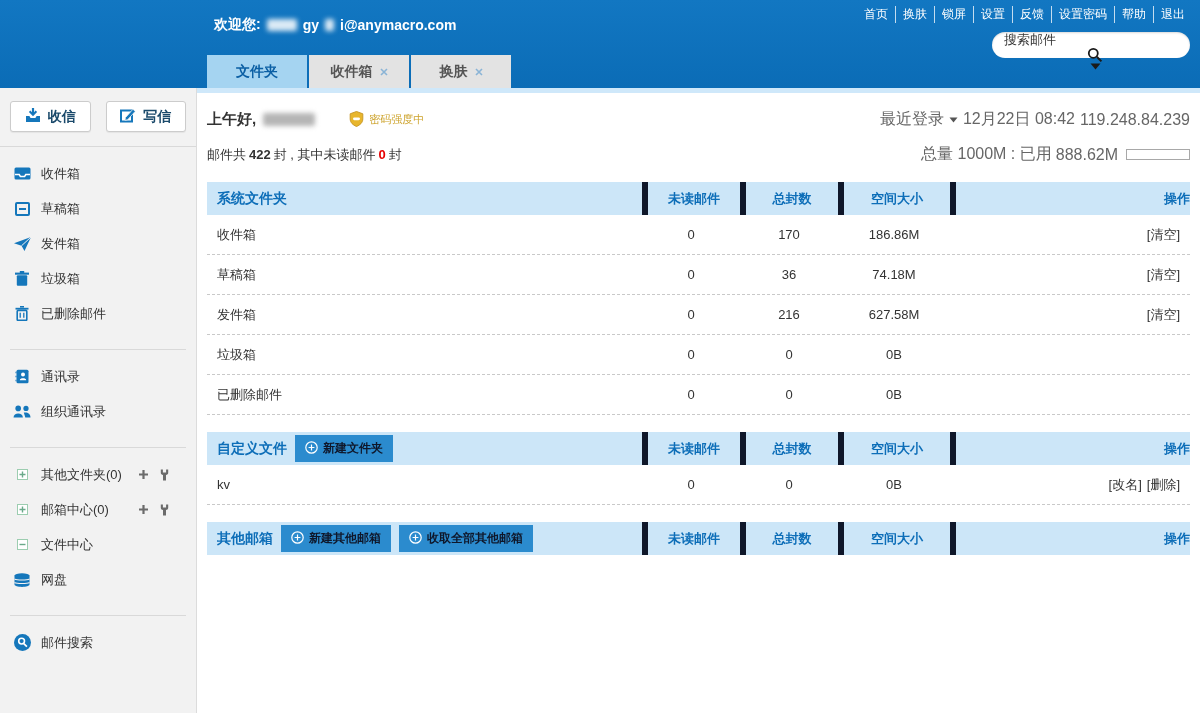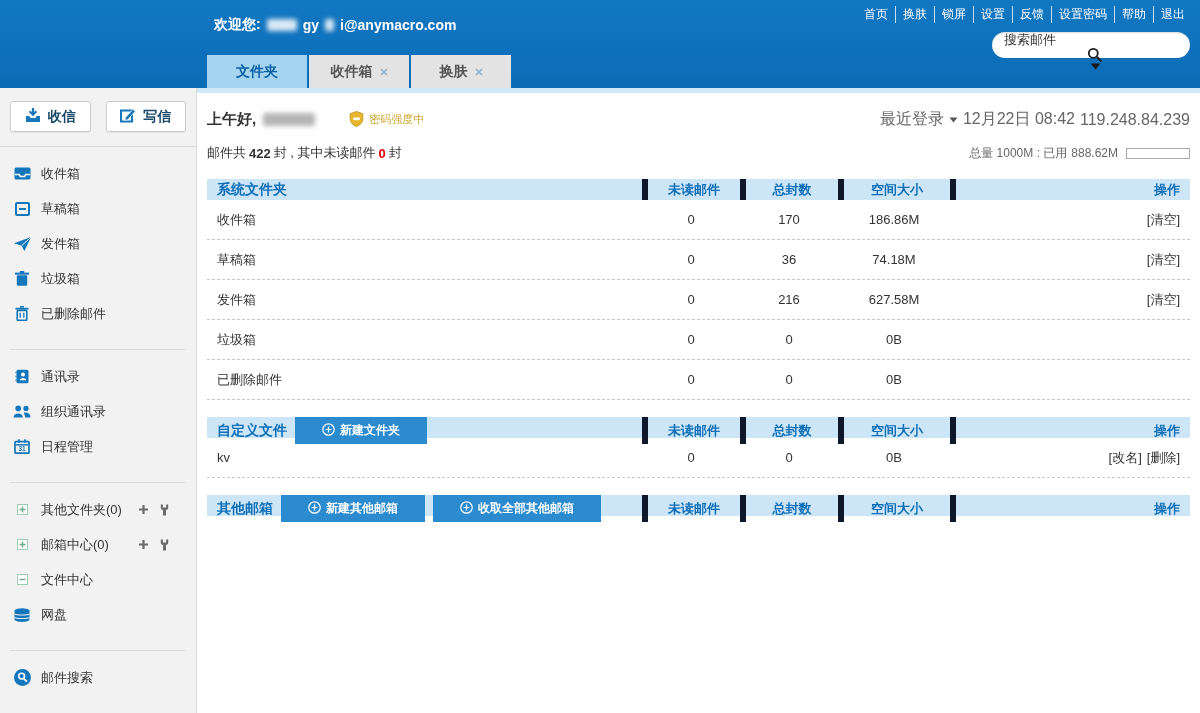--- a/index.html
+++ b/index.html
@@ -45,32 +45,32 @@
   .content-strip { height: 5px; background: #cfe8fa; margin: 0 -10px; }
   .greet-row { display: flex; align-items: center; margin-top: 16px; }
   .greet-text { font-size: 15px; font-weight: bold; color: #333; display: flex; align-items: center; gap: 7px; }
   .blur-chip-dark { display: inline-block; width: 52px; height: 13px; border-radius: 2px; background: #b5b5b5; filter: blur(2.5px); }
   .pwd-badge { display: flex; align-items: center; gap: 5px; margin-left: 34px; font-size: 11px; color: #cda32c; }
   .login-info { margin-left: auto; font-size: 16px; color: #666; display: flex; align-items: center; gap: 5px; }
   .login-caret { cursor: pointer; display: flex; align-items: center; }
   .summary-row { display: flex; align-items: center; margin-top: 14px; font-size: 13px; color: #333; }
   .summary-row b { margin: 0 3px; }
   .num-red { color: #e60000; font-weight: bold; margin: 0 3px; }
-  .quota { margin-left: auto; display: flex; align-items: center; font-size: 12px; color: #666; gap: 4px; }
+  .quota { margin-left: auto; display: flex; align-items: center; font-size: 16px; color: #666; gap: 4px; }
   .quota-bar { width: 64px; height: 11px; border: 1px solid #a8a8a8; background: #fff; margin-left: 4px; }
   .quota-fill { height: 100%; background: #43b32e; }
 
   
   .folder-table { margin-top: 17px; }
-  .t-head { display: grid; grid-template-columns: 1fr 98px 98px 112px 240px; background: #cce6f8; height: 21px; font-size: 13px; font-weight: bold; color: #0d6eb8; }
+  .t-head { display: grid; grid-template-columns: 1fr 98px 98px 112px 240px; background: #cce6f8; height: 33px; font-size: 13px; font-weight: bold; color: #0d6eb8; }
   .t-head > div { display: flex; align-items: center; justify-content: center; }
   .t-head > div + div { border-left: 6px solid #0f172a; }
   .t-head .h-title { justify-content: flex-start; padding-left: 10px; font-size: 14px; gap: 8px; }
-  .t-head .h-action { justify-content: flex-end; padding-right: 10px; }
-  .hd-btn { display: inline-flex; align-items: center; gap: 5px; background: #2b8bce; border: 1px solid #2b8bce; color: #ffffff; font-size: 12px; font-weight: bold; padding: 4px 26px; cursor: pointer; white-space: nowrap; justify-content: space-between; }
+  .t-head .h-action { justify-content: flex-end; }
+  .hd-btn { display: inline-flex; align-items: center; gap: 5px; background: #2b8bce; border: 1px solid #2b8bce; color: #0f172a; font-size: 12px; font-weight: bold; padding: 4px 9px; cursor: pointer; white-space: nowrap; justify-content: space-between; }
   .t-row { display: grid; grid-template-columns: 1fr 98px 98px 112px 240px; height: 40px; align-items: center; border-bottom: 1px dashed #c9c9c9; font-size: 13px; color: #333; }
   .t-row > div { text-align: center; }
   .t-row .c-name { text-align: left; padding-left: 10px; }
   .t-row .c-action { text-align: right; padding-right: 10px; }
   .row-action { color: #333; text-decoration: none; cursor: pointer; margin-left: 5px; }
 </style>
 </head>
 <body>
 
 <div class="banner">
@@ -255,34 +255,20 @@
                   <circle cx="5.2" cy="3.4" r="2.8" fill="#1577bb"></circle>
                   <path d="M0.5 12.5c0-5.4 9.4-5.4 9.4 0z" fill="#1577bb"></path>
                   <circle cx="13" cy="3.4" r="2.6" fill="#1577bb"></circle>
                   <path d="M10.8 7.6c3.2-.8 6.7.8 6.7 4.9h-5.2" fill="#1577bb"></path>
                 </svg>
               </span>
                 <span>组织通讯录</span>
 
               </div>
 
-              <div class="side-item">
-
-                <span class="ico">
-                <svg width="16" height="15" viewBox="0 0 16 15">
-                  <rect x="1" y="2.6" width="14" height="11.6" rx="1" fill="none" stroke="#1577bb" stroke-width="1.7"></rect>
-                  <path d="M1.5 5.8h13" stroke="#1577bb" stroke-width="1.5"></path>
-                  <rect x="3.8" y="0.4" width="2.1" height="3.2" fill="#1577bb"></rect>
-                  <rect x="10.1" y="0.4" width="2.1" height="3.2" fill="#1577bb"></rect>
-                  <text x="8" y="12.4" font-size="6.5" font-weight="bold" fill="#1577bb" text-anchor="middle" font-family="Liberation Sans, sans-serif">31</text>
-                </svg>
-              </span>
-                <span>日程管理</span>
-
-              </div>
             </div>
         </div>
 
         <div class="side-group">
           <div>
 
               <div class="side-item">
                 <span class="ico">
                 <svg width="11" height="11" viewBox="0 0 11 11">
                   <rect x="0.5" y="0.5" width="10" height="10" fill="#fff" stroke="#9ccdb0"></rect>

